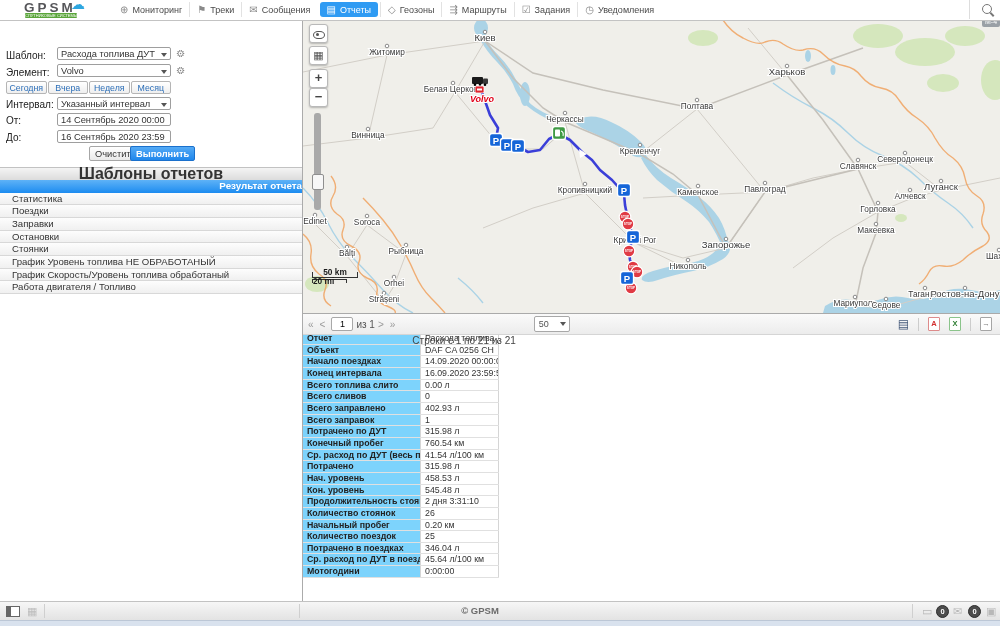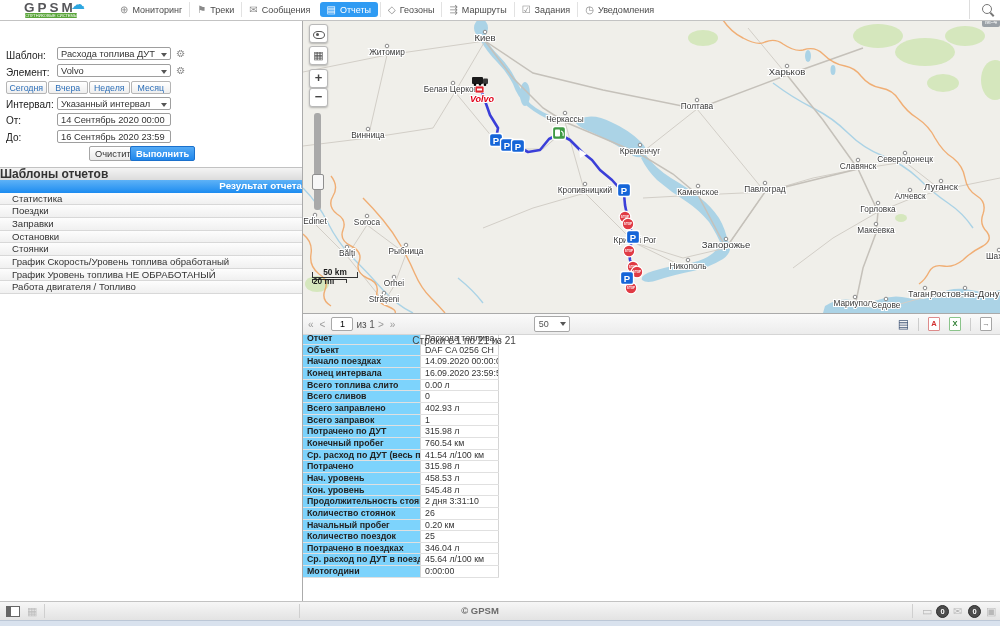--- a/index.html
+++ b/index.html
@@ -32,22 +32,22 @@
            border-right:3.5px solid transparent;border-top:4px solid #555;}
   .wrench{position:absolute;left:176px;font-size:10px;color:#888;transform:rotate(90deg);cursor:pointer;}
   .quick{position:absolute;left:6px;top:61px;width:165px;height:13px;display:flex;gap:1px;}
   .quick .qb{flex:1;background:linear-gradient(#fff,#efefef);border:1px solid #b5b5b5;border-radius:2px;
            font-size:8.8px;color:#2d6fb8;text-align:center;line-height:12px;cursor:pointer;white-space:nowrap;overflow:hidden;}
   .btn{position:absolute;height:15px;border-radius:2px;font-size:9.3px;line-height:14px;text-align:center;
            cursor:pointer;box-sizing:border-box;padding:0 5px;}
   .btn.clear{left:89px;top:126px;background:linear-gradient(#fff,#e9e9e9);border:1px solid #a6a6a6;color:#333;}
   .btn.run{left:130px;top:126px;background:linear-gradient(#54aaf5,#1f87ec);border:1px solid #1a70cc;color:#fff;font-weight:bold;}
   .sec-header{position:absolute;left:0;top:147px;width:302px;height:12px;background:linear-gradient(#f4f4f4,#dcdcdc);
-           border-top:1px solid #c2c2c2;border-bottom:1px solid #c2c2c2;font-size:12px;font-weight:bold;color:#333;
-           line-height:12px;}
+           border-top:1px solid #c2c2c2;border-bottom:1px solid #c2c2c2;font-size:16px;font-weight:bold;color:#333;
+           text-align:center;line-height:12px;}
   .sec-active{position:absolute;left:0;top:160px;width:302px;height:12.6px;background:linear-gradient(#5eb2f7,#1d8cf0);
            font-size:9.8px;font-weight:bold;color:#fff;text-align:right;line-height:12.6px;cursor:pointer;}
   .sections{position:absolute;left:0;top:172.6px;width:302px;}
   .sec-row{height:11.7px;line-height:11.7px;padding-left:12px;font-size:9.6px;color:#333;
            background:linear-gradient(#fdfdfd,#f0f0f0);border-bottom:1px solid #d8d8d8;cursor:pointer;
            white-space:nowrap;overflow:hidden;}
   
   .map{position:absolute;left:303px;top:20px;width:697px;height:293px;background:#f0efea;overflow:hidden;}
   .map-btn{position:absolute;left:6px;width:17px;height:17px;background:#fff;border:1px solid #b9b9b9;border-radius:3px;
            box-shadow:0 1px 2px rgba(0,0,0,.25);text-align:center;color:#555;cursor:pointer;z-index:5;}
@@ -176,22 +176,22 @@
     <div class="btn run">Выполнить</div>
 
     <div class="sec-header">Шаблоны отчетов</div>
     <div class="sec-active">Результат отчета</div>
     <div class="sections">
         <div class="sec-row">Статистика</div>
         <div class="sec-row">Поездки</div>
         <div class="sec-row">Заправки</div>
         <div class="sec-row">Остановки</div>
         <div class="sec-row">Стоянки</div>
+        <div class="sec-row">График Уровень топлива НЕ ОБРАБОТАНЫЙ</div>
         <div class="sec-row">График Скорость/Уровень топлива обработаный</div>
-        <div class="sec-row">График Уровень топлива НЕ ОБРАБОТАНЫЙ</div>
         <div class="sec-row">Работа двигателя / Топливо</div>
       </div>
   </div>
 
   <div class="map">
     <svg width="697" height="293" viewBox="0 -8 697 293">
 
       <g fill="#d5e7bd">
         <ellipse cx="575" cy="8" rx="25" ry="12"></ellipse>
           <ellipse cx="622" cy="24" rx="30" ry="14"></ellipse>

